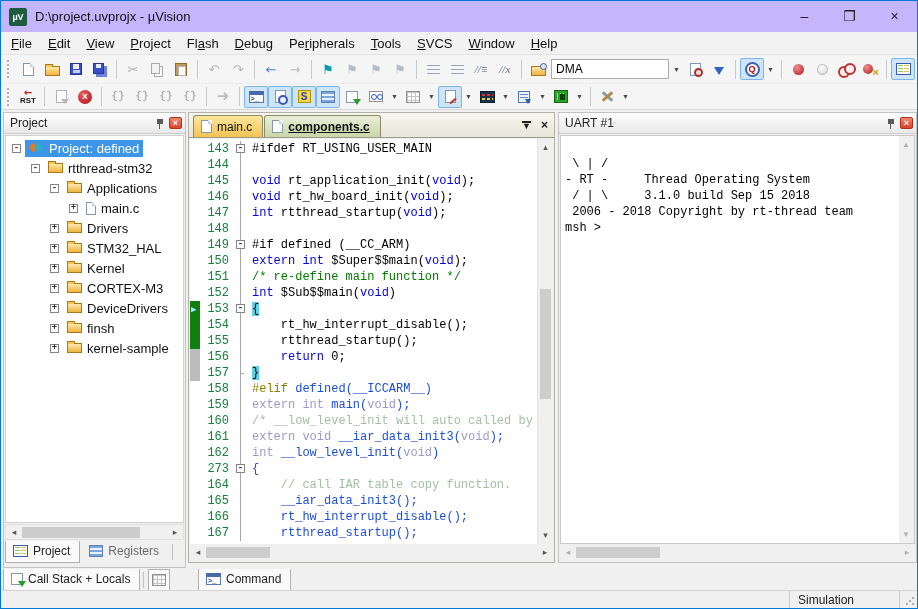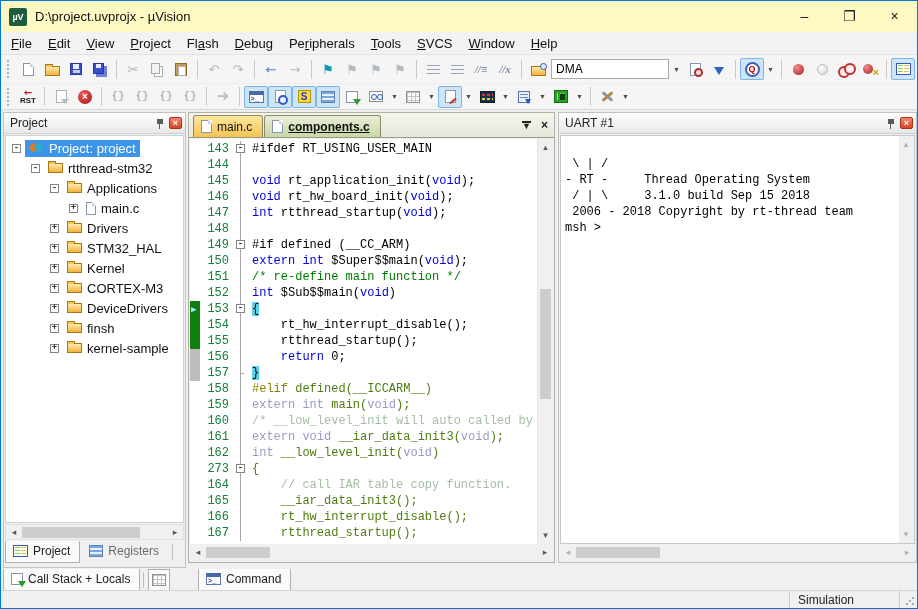--- a/index.html
+++ b/index.html
@@ -1,21 +1,21 @@
 <!DOCTYPE html>
 <html><head>
 <meta charset="utf-8">
 <style>
   html,body{margin:0;padding:0;background:#d8d8d8;}
   *{box-sizing:border-box;}
   .window{position:relative;width:918px;height:609px;background:#f0f0f0;border:1px solid #0078d7;
     font-family:"Liberation Sans",sans-serif;overflow:hidden;}
 
   
-  .titlebar{position:absolute;left:0;top:0;right:0;height:31px;background:#fef9c3;display:flex;align-items:center;}
+  .titlebar{position:absolute;left:0;top:0;right:0;height:31px;background:#c4b5fd;display:flex;align-items:center;}
   .app-icon{width:18px;height:18px;margin:0 8px 0 8px;background:#1e5b3f;border-radius:2px;color:#fff;
     font:bold 9px/18px "Liberation Sans",sans-serif;text-align:center;}
   .title-text{font-size:13px;color:#111;}
   .win-controls{margin-left:auto;display:flex;height:31px;}
   .win-btn{width:45px;height:31px;text-align:center;line-height:31px;font-size:14px;color:#222;}
 
   
   .menubar{position:absolute;left:0;top:31px;right:0;height:23px;background:#f2f2f2;display:flex;align-items:center;
     padding-left:2px;border-bottom:1px solid #e3e3e3;}
   .menu-item{padding:3px 8px;font-size:13px;color:#111;}
@@ -159,21 +159,21 @@
   .mg-gray{background:#bcbcbc;}
   .exec-arrow{color:#9df2ff;font-size:9px;line-height:15px;margin-left:1px;text-shadow:0 0 1px #034;}
   .num{width:36px;flex:none;text-align:right;padding-right:7px;color:#15803d;}
   .fold{width:11px;flex:none;position:relative;}
   .fold::before{content:"";position:absolute;left:4px;top:0;bottom:0;width:1px;background:#a6a6a6;}
   .fbox{position:absolute;left:0;top:3px;width:9px;height:9px;background:#fff;border:1px solid #848484;
     font:bold 9px/7px "Liberation Mono",monospace;text-align:center;color:#222;z-index:2;}
   .f-corner::after{content:"";position:absolute;left:4px;top:8px;width:4px;height:1px;background:#a6a6a6;}
   .codetext{padding-left:5px;}
   .s-t{color:#000;} .s-k{color:#0000dd;} .s-c{color:#007b00;} .s-o{color:#8b8000;}
-  .s-g{color:#4d7c0f;} .s-gk{color:#9a9ac8;} .s-gc{color:#a4bea4;}
+  .s-g{color:#1d4ed8;} .s-gk{color:#9a9ac8;} .s-gc{color:#a4bea4;}
   .s-hl{background:#5cd2e8;color:#000;}
 
   
   .uart{position:absolute;left:557px;top:111px;width:359px;height:451px;}
   .uart-content{position:absolute;left:1px;right:1px;top:22px;bottom:18px;background:#fff;border:1px solid #c8c8c8;
     overflow:hidden;font:12px/16px "Liberation Mono",monospace;color:#000;padding:4px 2px 0 4px;white-space:pre;}
 
   
   .tabstrip{position:absolute;display:flex;align-items:flex-start;font-size:12px;color:#222;}
   .btab{display:flex;align-items:center;gap:5px;padding:3px 9px 4px 7px;background:#fafafa;border:1px solid #b0b0b0;
@@ -407,21 +407,21 @@
       <span class="ph-buttons">
         <span class="pin-icon"></span>
         <span class="close-btn">×</span>
       </span>
     </div>
     <div class="tree" id="project-tree">
         <div class="trow selected" style="padding-left: 6px;">
           <span class="exp">-</span>
           <span class="tlabel">
             <span class="ti-target"></span>
-            <span>Project: project</span>
+            <span>Project: defined</span>
           </span>
         </div>
         <div class="trow" style="padding-left: 25px;">
           <span class="exp">-</span>
           <span class="tlabel">
             <span class="ti-folder"></span>
             <span>rtthread-stm32</span>
           </span>
         </div>
         <div class="trow" style="padding-left: 44px;">

